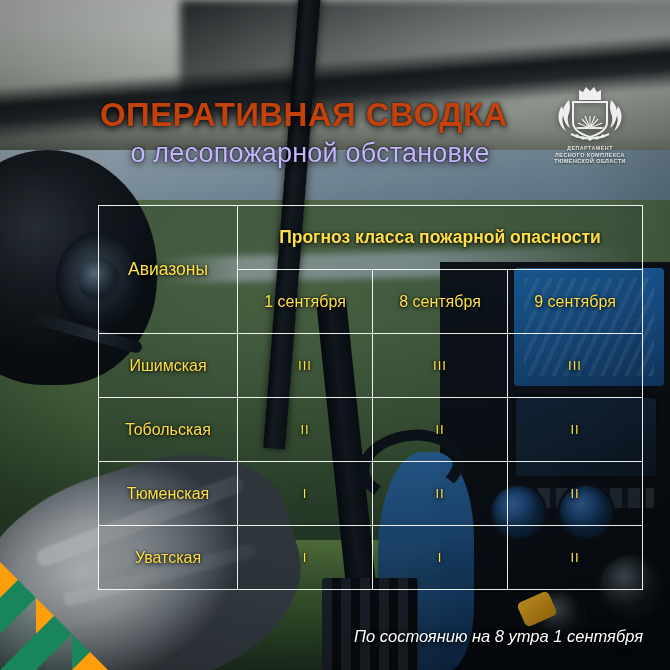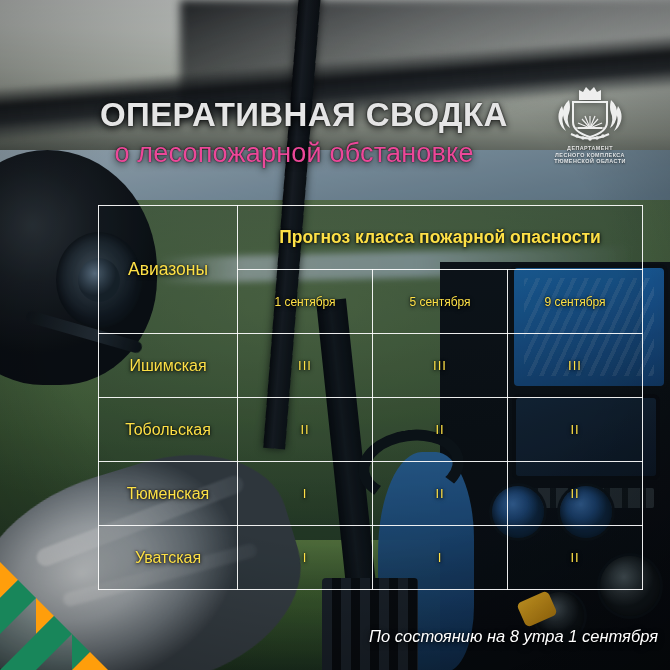--- a/index.html
+++ b/index.html
@@ -147,27 +147,27 @@
   .vignette{
     position:absolute;inset:0;pointer-events:none;
     background:radial-gradient(110% 95% at 50% 45%,rgba(0,0,0,0) 38%,rgba(0,0,0,.45) 82%,rgba(0,0,0,.62) 100%);
   }
   .scene-tint{position:absolute;inset:0;background:rgba(14,24,34,.12);pointer-events:none;}
 
   
   .header{position:absolute;left:0;top:96px;width:670px;height:86px;}
   .title-main{
     position:absolute;left:100px;top:0;width:420px;
-    font-size:33px;font-weight:bold;color:#e5e5e5;letter-spacing:.4px;
+    font-size:33px;font-weight:bold;color:#c2410c;letter-spacing:.4px;
     text-shadow:0 2px 7px rgba(0,0,0,.85),0 0 2px rgba(0,0,0,.9);
     white-space:nowrap;
   }
   .title-sub{
-    position:absolute;left:84px;top:42px;width:420px;
-    font-size:27px;font-weight:normal;color:#ec4899;letter-spacing:.2px;
+    position:absolute;left:100px;top:42px;width:420px;
+    font-size:27px;font-weight:normal;color:#c4b5fd;letter-spacing:.2px;
     text-shadow:0 2px 7px rgba(0,0,0,.85),0 0 2px rgba(0,0,0,.9);
     white-space:nowrap;text-align:center;
   }
 
   
   .emblem{position:absolute;left:532px;top:82px;width:116px;height:98px;text-align:center;}
   .emblem svg{display:block;margin:0 auto;opacity:.93;
     filter:drop-shadow(0 1px 3px rgba(0,0,0,.55));}
   .emblem-caption{
     margin-top:1px;font-size:5.4px;line-height:6.6px;color:rgba(255,255,255,.84);
@@ -182,28 +182,28 @@
   .tbl td{
     border:1px solid rgba(255,255,255,.92);
     color:#fde047;text-align:center;vertical-align:middle;
     text-shadow:0 1px 4px rgba(0,0,0,.9),0 0 2px rgba(0,0,0,.8);
     background:rgba(10,22,30,.17);
   }
   .col-zone{width:139px;}
   .col-day{width:135px;}
   .cell-zones-head{font-size:17.5px;font-weight:normal;}
   .cell-forecast{font-size:17.5px;font-weight:bold;height:61px;}
-  .cell-date{font-size:12px;font-weight:normal;height:61px;}
+  .cell-date{font-size:16px;font-weight:normal;height:61px;}
   .cell-zone{font-size:16px;font-weight:normal;}
   .cell-class{font-size:13px;font-weight:normal;letter-spacing:1px;}
   .row-data td{height:61px;}
 
   
   .footer-note{
-    position:absolute;right:12px;top:627px;
+    position:absolute;right:27px;top:627px;
     font-size:16.5px;font-style:italic;color:#fff;
     text-shadow:0 2px 6px rgba(0,0,0,.9),0 0 2px rgba(0,0,0,.85);
     white-space:nowrap;
   }
 
   
   .mosaic{position:absolute;left:0;bottom:0;width:118px;height:118px;overflow:hidden;}
   .mosaic svg{display:block;}
 </style>
 </head>
@@ -300,21 +300,21 @@
         <col class="col-day">
         <col class="col-day">
     </colgroup>
     <tbody>
       <tr>
         <td rowspan="2" class="cell-zones-head">Авиазоны</td>
         <td colspan="3" class="cell-forecast">Прогноз класса пожарной опасности</td>
       </tr>
       <tr>
         <td class="cell-date">1 сентября</td>
-        <td class="cell-date">5 сентября</td>
+        <td class="cell-date">8 сентября</td>
         <td class="cell-date">9 сентября</td>
       </tr>
 
       <tr class="row-data">
         <td class="cell-zone">Ишимская</td>
         <td class="cell-class">III</td>
         <td class="cell-class">III</td>
         <td class="cell-class">III</td>
       </tr>
       <tr class="row-data">

